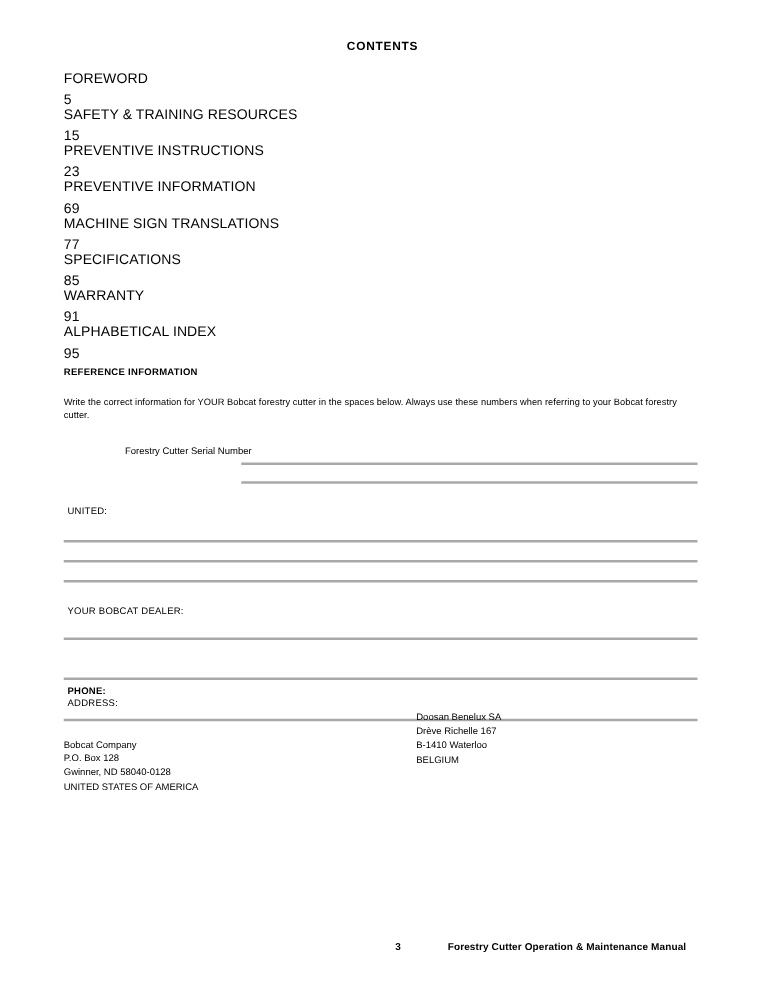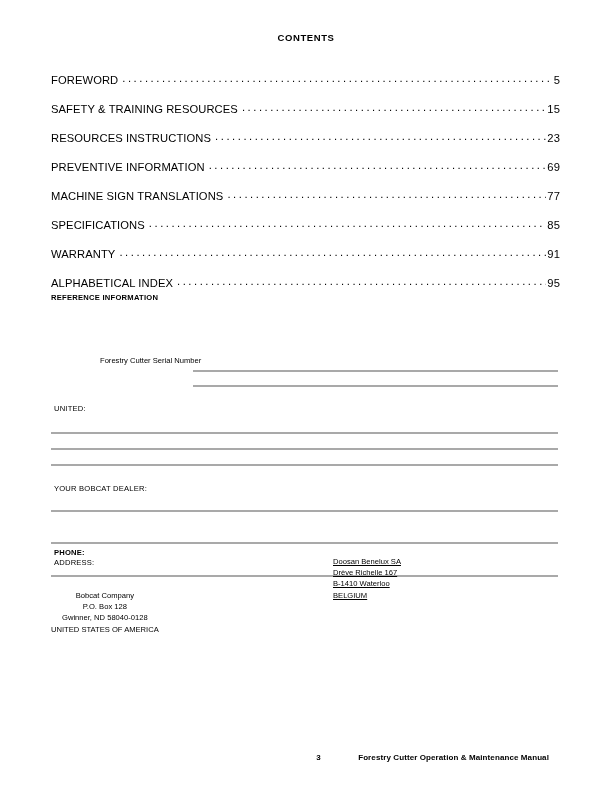--- a/index.html
+++ b/index.html
@@ -38,25 +38,26 @@
 
   
   .toc {
     position: absolute;
     left: 51px;
     top: 57px;
     width: 509px;
   }
   .toc-row {
     display: flex;
-    align-items: flex-end;
+    align-items: flex-start;
     height: 29px;
     font-size: 11.2px;
     letter-spacing: 0.1px;
     white-space: nowrap;
+    flex-direction: column;
   }
   .toc-label {
     flex: 0 0 auto;
     padding-right: 4px;
   }
   .toc-dots {
     flex: 1 1 auto;
     overflow: hidden;
     height: 11px;
     margin: 0 1px 0 0;
@@ -150,22 +151,22 @@
   }
   .phone-rule    { left: 51px; top: 575px; width: 507px; }
 
   
   .addr-col {
     position: absolute;
     font-size: 7.6px;
     line-height: 11.2px;
     white-space: pre-line;
   }
-  .addr-col-left  { left: 51px;  top: 590px; text-align: center; }
-  .addr-col-right { left: 333px; top: 556px; text-decoration: underline; }
+  .addr-col-left  { left: 51px;  top: 590px; }
+  .addr-col-right { left: 333px; top: 568px; }
   .addr-line { display: block; }
 
   
   .footer-page {
     position: absolute;
     left: 0;
     top: 753px;
     width: 637px;
     text-align: center;
     font-size: 8px;
@@ -192,21 +193,21 @@
         <span class="toc-label">FOREWORD</span>
         <span class="toc-dots">.......................................................................................................................</span>
         <span class="toc-page">5</span>
       </div>
       <div class="toc-row">
         <span class="toc-label">SAFETY &amp; TRAINING RESOURCES</span>
         <span class="toc-dots">.......................................................................................................................</span>
         <span class="toc-page">15</span>
       </div>
       <div class="toc-row">
-        <span class="toc-label">RESOURCES INSTRUCTIONS</span>
+        <span class="toc-label">PREVENTIVE INSTRUCTIONS</span>
         <span class="toc-dots">.......................................................................................................................</span>
         <span class="toc-page">23</span>
       </div>
       <div class="toc-row">
         <span class="toc-label">PREVENTIVE INFORMATION</span>
         <span class="toc-dots">.......................................................................................................................</span>
         <span class="toc-page">69</span>
       </div>
       <div class="toc-row">
         <span class="toc-label">MACHINE SIGN TRANSLATIONS</span>
@@ -225,20 +226,21 @@
       </div>
       <div class="toc-row">
         <span class="toc-label">ALPHABETICAL INDEX</span>
         <span class="toc-dots">.......................................................................................................................</span>
         <span class="toc-page">95</span>
       </div>
     </div>
 
   <div class="ref-heading">REFERENCE INFORMATION</div>
 
+  <div class="ref-para">Write the correct information for YOUR Bobcat forestry cutter in the spaces below. Always use these numbers when referring to your Bobcat forestry cutter.</div>
 
   <div class="serial-label">Forestry Cutter Serial Number</div>
   <div class="rule serial-rule-1" style="background: rgb(169, 169, 169);"></div>
   <div class="rule serial-rule-2" style="background: rgb(169, 169, 169);"></div>
 
   <div class="notes-label">UNITED:</div>
   <div class="rule notes-rule-1" style="background: rgb(169, 169, 169);"></div>
   <div class="rule notes-rule-2" style="background: rgb(169, 169, 169);"></div>
   <div class="rule notes-rule-3" style="background: rgb(169, 169, 169);"></div>
 

